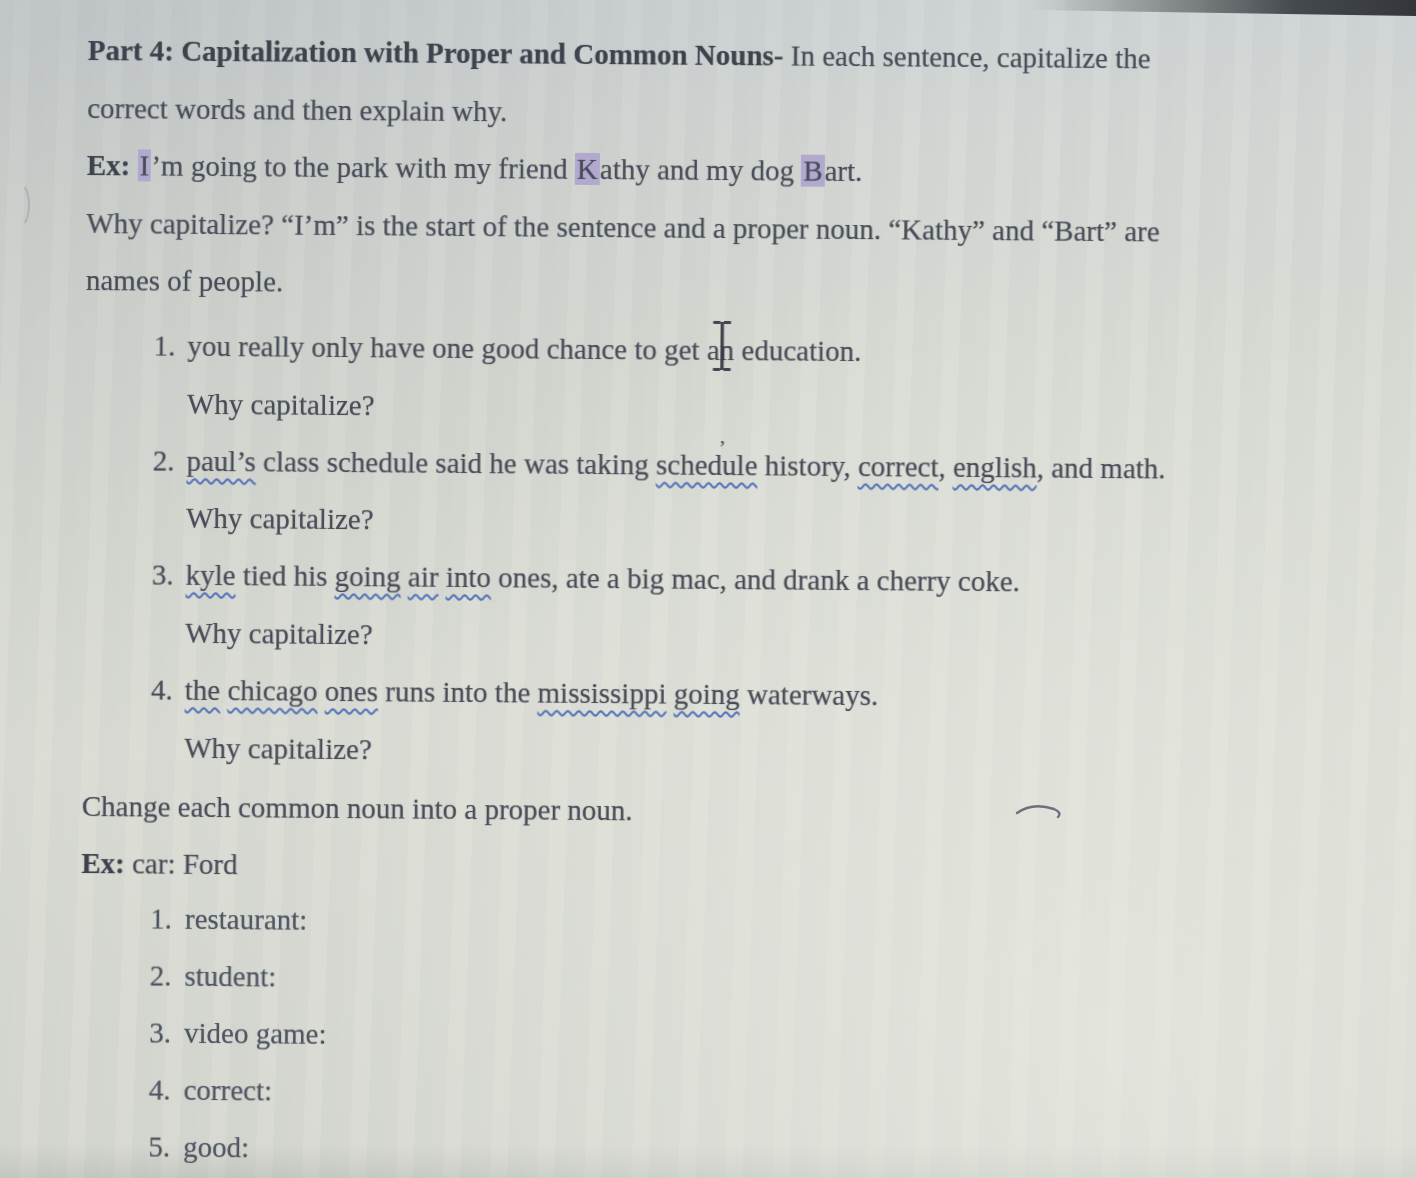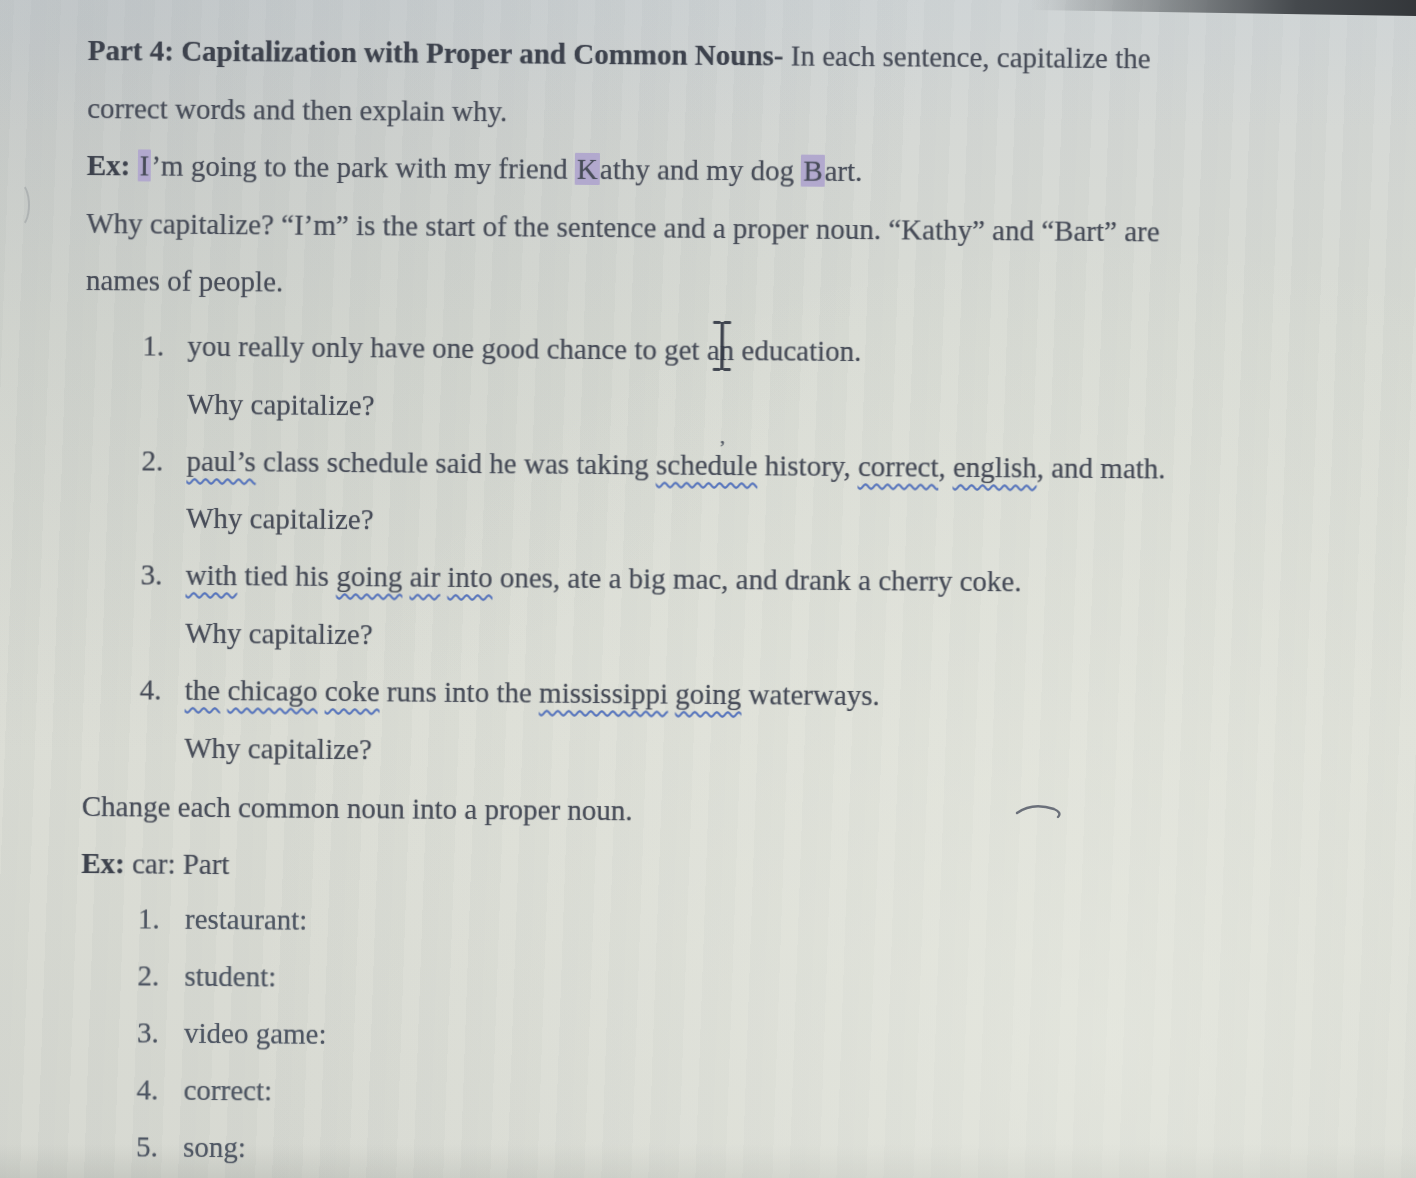--- a/index.html
+++ b/index.html
@@ -11,20 +11,21 @@
       radial-gradient(ellipse at 78% 88%, rgba(238,240,231,0.55), rgba(238,240,231,0) 55%),
       radial-gradient(ellipse at 6% 2%, rgba(118,124,130,0.16), rgba(118,124,130,0) 45%),
       linear-gradient(180deg, rgba(196,206,214,0.28) 0, rgba(196,206,214,0) 130px),
       linear-gradient(0deg, rgba(118,124,118,0.16) 0, rgba(118,124,118,0) 34px),
       repeating-linear-gradient(92deg,
         rgba(168,178,174,0.055) 0 14px,
         rgba(255,255,255,0.05) 14px 31px,
         rgba(148,158,164,0.05) 31px 47px),
       linear-gradient(180deg,#d2d5d4 0%, #d7dad3 28%, #dadcd4 62%, #d5d7d0 100%);
     font-family:"Liberation Serif","DejaVu Serif",serif;
+    text-align:center;
   }
   .top-edge{
     position:absolute; top:-9px; left:1030px; width:430px; height:19px;
     transform:rotate(0.9deg); transform-origin:left center;
     background:linear-gradient(to right, rgba(62,66,70,0) 0%, rgba(62,66,70,0.45) 30%, #45494d 62%, #2d3033 100%);
     border-radius:2px;
   }
   .content{
     position:absolute; left:88px; top:20px; width:1310px; height:1150px;
     transform:rotate(0.45deg); transform-origin:0 0;
@@ -97,55 +98,55 @@
 
     <div class="line item" style="top:420px">
       <span class="num">2.</span>
       <span class="txt"><span class="sq">paul’s</span><span> class schedule said he was taking </span><span class="sq">schedule</span><span> history, </span><span class="sq">correct</span><span>, </span><span class="sq">english</span><span>, and math.</span></span>
     </div>
 
     <div class="line why" style="top:477px"><span>Why capitalize?</span></div>
 
     <div class="line item" style="top:534px">
       <span class="num">3.</span>
-      <span class="txt"><span class="sq">with</span><span> tied his </span><span class="sq">going</span><span> </span><span class="sq">air</span><span> </span><span class="sq">into</span><span> ones, ate a big mac, and drank a cherry coke.</span></span>
+      <span class="txt"><span class="sq">kyle</span><span> tied his </span><span class="sq">going</span><span> </span><span class="sq">air</span><span> </span><span class="sq">into</span><span> ones, ate a big mac, and drank a cherry coke.</span></span>
     </div>
 
     <div class="line why" style="top:592px"><span>Why capitalize?</span></div>
 
     <div class="line item" style="top:649px">
       <span class="num">4.</span>
-      <span class="txt"><span class="sq">the</span><span> </span><span class="sq">chicago</span><span> </span><span class="sq">coke</span><span> runs into the </span><span class="sq">mississippi</span><span> </span><span class="sq">going</span><span> waterways.</span></span>
+      <span class="txt"><span class="sq">the</span><span> </span><span class="sq">chicago</span><span> </span><span class="sq">ones</span><span> runs into the </span><span class="sq">mississippi</span><span> </span><span class="sq">going</span><span> waterways.</span></span>
     </div>
 
     <div class="line why" style="top:707px"><span>Why capitalize?</span></div>
 
     <div class="line" style="top:766px"><span>Change each common noun into a proper noun.</span></div>
 
-    <div class="line" style="top:823px"><span class="b">Ex:</span><span> car: Part</span></div>
+    <div class="line" style="top:823px"><span class="b">Ex:</span><span> car: Ford</span></div>
 
     <div class="line item list2 fade" style="top:878px">
       <span class="num">1.</span>
       <span class="txt">restaurant:</span>
     </div>
     <div class="line item list2 fade" style="top:935px">
       <span class="num">2.</span>
       <span class="txt">student:</span>
     </div>
     <div class="line item list2 fade" style="top:992px">
       <span class="num">3.</span>
       <span class="txt">video game:</span>
     </div>
     <div class="line item list2 fade" style="top:1049px">
       <span class="num">4.</span>
       <span class="txt">correct:</span>
     </div>
     <div class="line item list2 fade" style="top:1106px">
       <span class="num">5.</span>
-      <span class="txt">song:</span>
+      <span class="txt">good:</span>
     </div>
 
     <span class="stray">’</span>
   </div>
 
   <svg class="pen-mark" width="52" height="24" viewBox="0 0 52 24">
     <path d="M3 13 C 14 5, 28 5, 40 9 C 45 11, 47 14, 44 17" fill="none" stroke="#6b707a" stroke-width="2.4" stroke-linecap="round"></path>
   </svg>
 
 </div>

